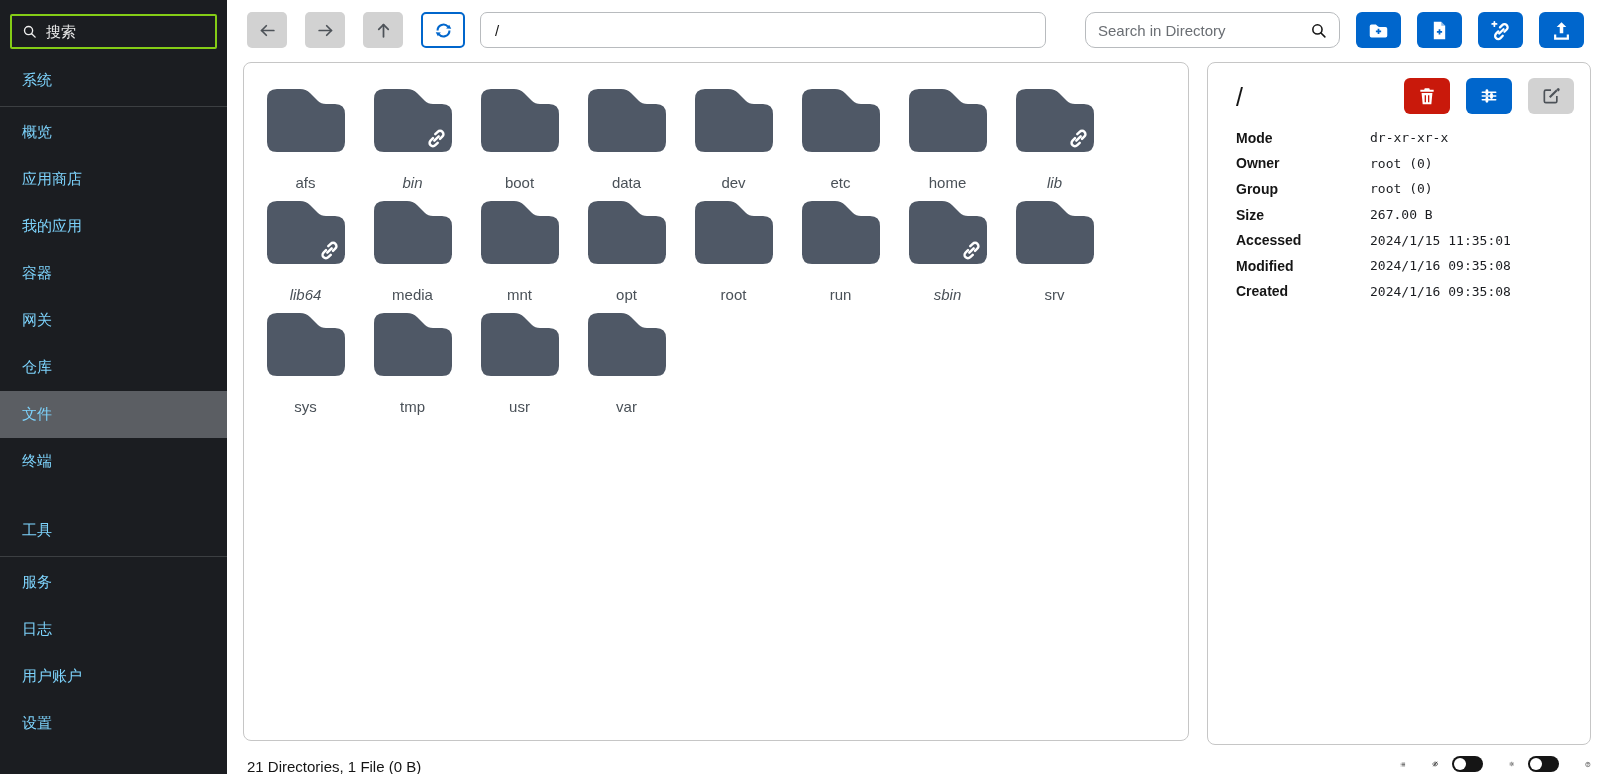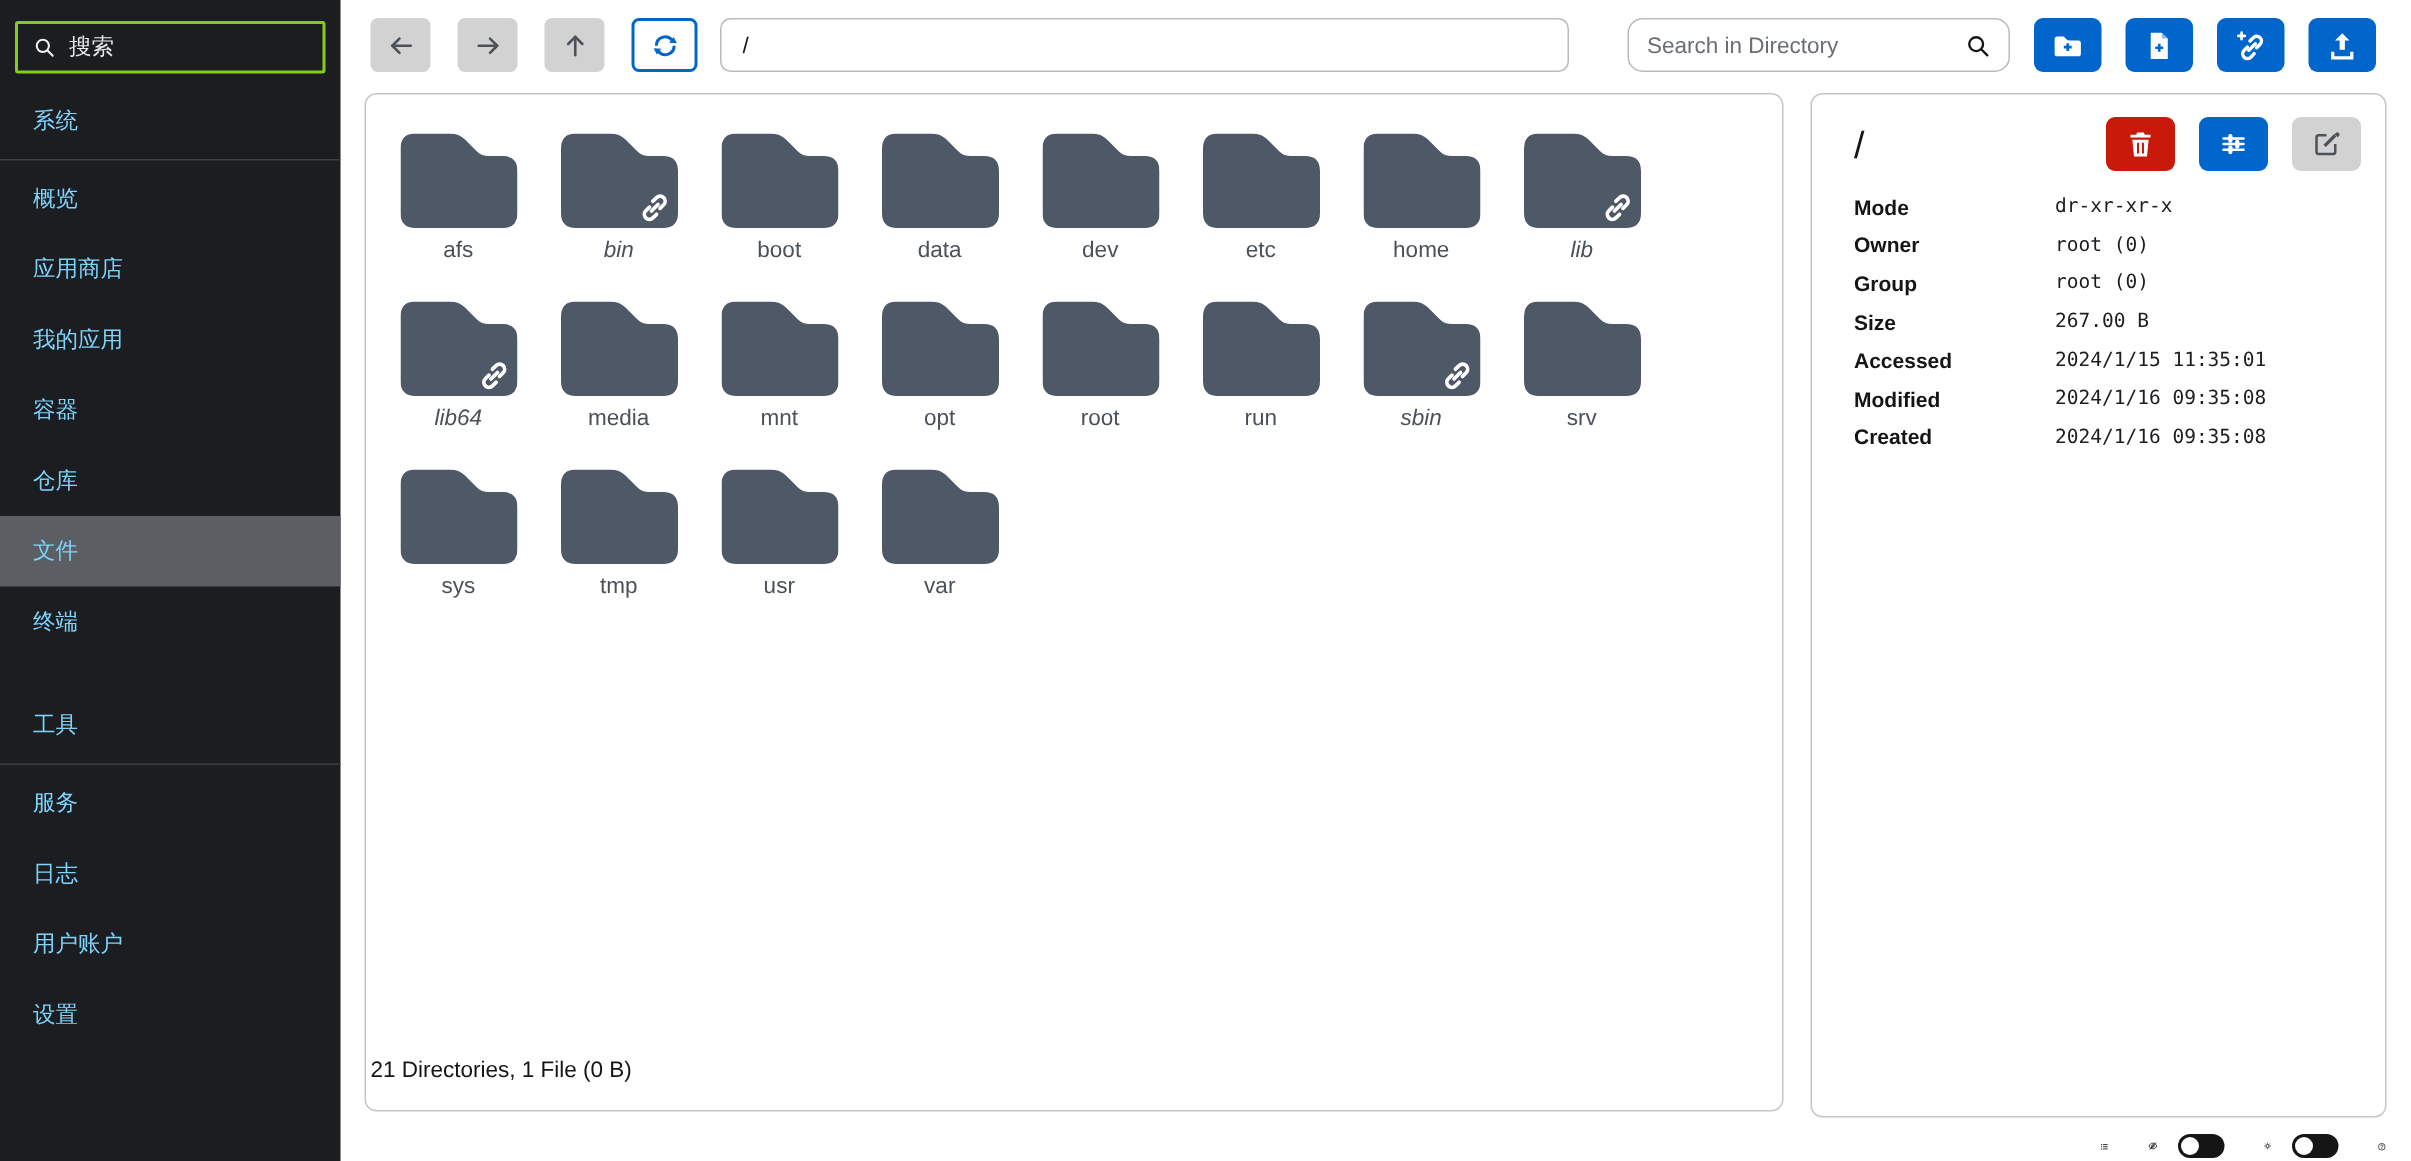--- a/index.html
+++ b/index.html
@@ -49,23 +49,23 @@
   
   .files-card { position:absolute; left:243px; top:62px; width:946px; height:679px;
                 border:1px solid #c6c6c6; border-radius:8px; background:#fff; overflow:hidden; }
   .file-grid { display:grid; grid-template-columns:repeat(8,107px); padding:26px 8px 0 8px;
                row-gap:6px; }
   .file-item { width:107px; height:106px; display:flex; flex-direction:column;
                align-items:center; cursor:pointer; }
   .iconwrap { position:relative; width:78px; height:63px; }
   .iconwrap .folder { width:78px; height:63px; color:#4f5866; display:block; }
   .badge { position:absolute; right:5px; bottom:3px; width:21px; height:21px; color:#fff; }
-  .file-name { margin-top:6px; font-size:15px; color:#4a5158; }
+  .file-name { margin-top:22px; font-size:15px; color:#4a5158; }
   .file-item.symlink .file-name { font-style:italic; }
-  .status-bar { position:absolute; left:247px; top:705px; font-size:15px; color:#151515; }
+  .status-bar { position:absolute; left:247px; top:758px; font-size:15px; color:#151515; }
 
   
   .details { position:absolute; left:1207px; top:62px; width:384px; height:683px;
              border:1px solid #c6c6c6; border-radius:8px; background:#fff;
              padding:15px 16px 0 28px; }
   .details-header { display:flex; align-items:flex-start; }
   .slash-title { font-size:25px; line-height:38px; font-weight:400; }
   .hdr-btns { margin-left:auto; display:flex; gap:16px; }
   .btn-panel { width:46px; height:36px; border:none; border-radius:6px; display:flex;
                align-items:center; justify-content:center; cursor:pointer; }
@@ -211,20 +211,21 @@
       </svg>
     <input type="text" placeholder="搜索" style="">
   </div>
   <div class="nav">
     <div class="nav-item">系统</div>
     <div class="nav-divider"></div>
     <div class="nav-item">概览</div>
     <div class="nav-item">应用商店</div>
     <div class="nav-item">我的应用</div>
     <div class="nav-item">容器</div>
+    <div class="nav-item">网关</div>
     <div class="nav-item">仓库</div>
     <div class="nav-item selected">文件</div>
     <div class="nav-item">终端</div>
     <div class="nav-gap"></div>
     <div class="nav-item">工具</div>
     <div class="nav-divider"></div>
     <div class="nav-item">服务</div>
     <div class="nav-item">日志</div>
     <div class="nav-item">用户账户</div>
     <div class="nav-item">设置</div>

